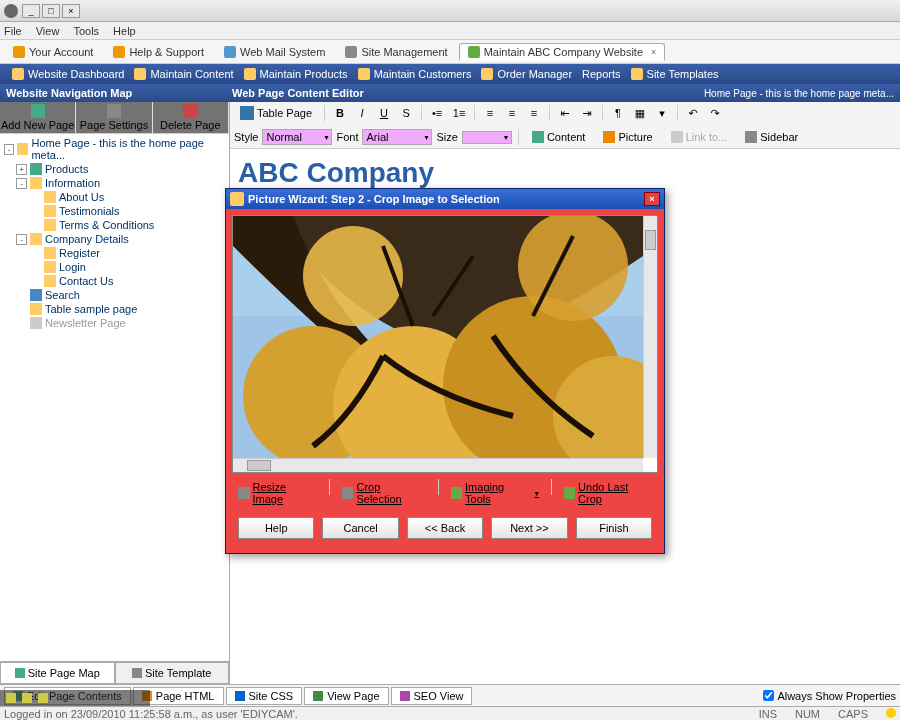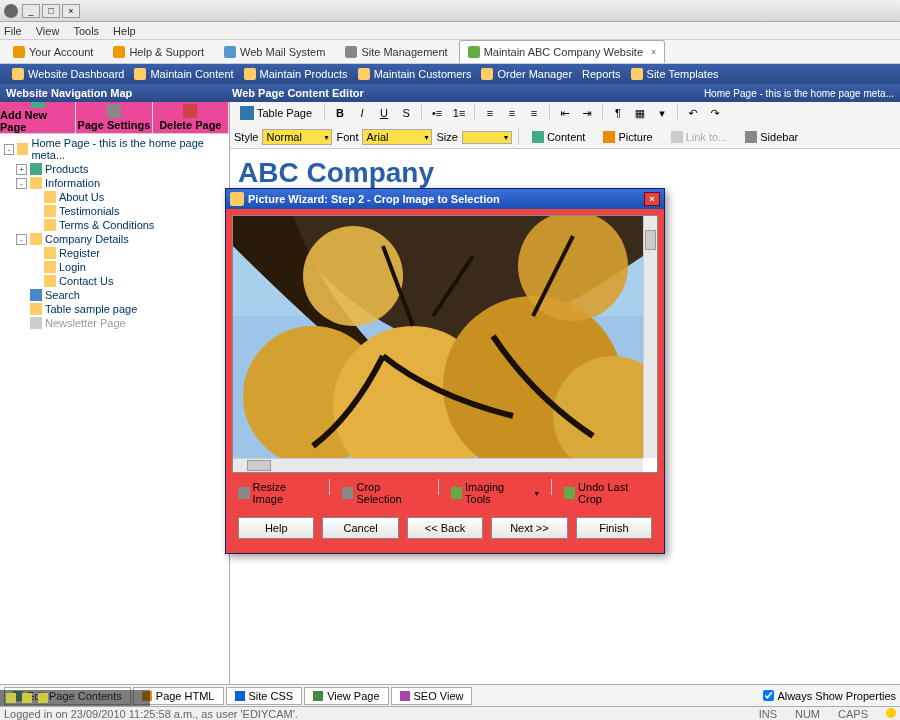--- a/index.html
+++ b/index.html
@@ -4,56 +4,56 @@
 <style>
 * { box-sizing: border-box; margin: 0; padding: 0; font-family: Tahoma, Arial, sans-serif; font-size: 11px; }
 body { background: #e8e8e8; width: 900px; height: 720px; overflow: hidden; position: relative; }
 .titlebar { height: 22px; background: linear-gradient(#f0f0f0,#d8d8d8); display: flex; align-items: center; padding: 0 4px; border-bottom: 1px solid #aaa; }
 .titlebar .icon { width: 14px; height: 14px; background: #666; border-radius: 50%; margin-right: 4px; }
 .titlebar .title { flex: 1; color: #333; }
 .win-btns { display: flex; gap: 2px; }
 .win-btn { width: 18px; height: 14px; background: #e8e8e8; border: 1px solid #999; font-size: 9px; display: flex; align-items: center; justify-content: center; cursor: pointer; }
 .menubar { height: 18px; background: #f0f0f0; display: flex; align-items: center; padding: 0 4px; gap: 14px; border-bottom: 1px solid #ccc; }
 .menubar span { cursor: pointer; color: #333; }
-.ribbon1 { height: 24px; background: #f5f5f5; display: flex; padding: 0 4px; gap: 2px; border-bottom: 1px solid #ccc; }
+.ribbon1 { height: 24px; background: #f5f5f5; display: flex; align-items: center; padding: 0 4px; gap: 2px; border-bottom: 1px solid #ccc; }
 .rtab { padding: 2px 8px; display: flex; align-items: center; gap: 4px; border: 1px solid transparent; cursor: pointer; color: #333; }
 .rtab.active { background: #fff; border: 1px solid #aaa; border-bottom-color: #fff; border-radius: 3px 3px 0 0; }
 .rtab .ico { width: 12px; height: 12px; background: #6a9; border-radius: 2px; }
 .rtab .ico.blue { background: #59c; } .rtab .ico.orange { background: #e90; } .rtab .ico.grey { background: #888; } .rtab .ico.green { background: #6a4; }
 .rtab .close { margin-left: 4px; font-size: 9px; color: #666; }
 .ribbon2 { height: 20px; background: linear-gradient(#3a5fa8,#2a4a88); display: flex; align-items: center; padding: 0 12px; gap: 10px; color: #fff; }
 .ribbon2 .item { display: flex; align-items: center; gap: 4px; cursor: pointer; }
 .ribbon2 .ico { width: 12px; height: 12px; background: #fc6; border-radius: 2px; }
 .subheader { height: 18px; background: linear-gradient(#3a5fa8,#2a4a88); color: #fff; display: flex; align-items: center; padding: 0 6px; }
 .subheader .left { font-weight: bold; }
 .subheader .right { margin-left: auto; font-size: 10px; }
 .main { display: flex; height: calc(100% - 22px - 18px - 24px - 20px - 18px - 22px - 14px); }
 .leftcol { width: 230px; background: #fff; border-right: 1px solid #aaa; display: flex; flex-direction: column; }
-.lefttools { height: 32px; display: flex; border-bottom: 1px solid #ccc; background: #ec4899; font-weight: bold; }
+.lefttools { height: 32px; display: flex; border-bottom: 1px solid #ccc; background: #737373; }
 .toolbtn { flex: 1; display: flex; flex-direction: column; align-items: center; justify-content: center; cursor: pointer; border-right: 1px solid #ddd; font-size: 10px; }
 .toolbtn .ico { width: 14px; height: 14px; background: #4a8; margin-bottom: 1px; }
 .tree { flex: 1; overflow: auto; padding: 2px; }
 .tree-node { display: flex; align-items: center; padding: 1px 2px; cursor: pointer; color: #036; }
 .tree-node .exp { width: 11px; height: 11px; border: 1px solid #999; font-size: 8px; display: flex; align-items: center; justify-content: center; margin-right: 3px; background: #fff; color: #333; }
 .tree-node .noexp { width: 11px; margin-right: 3px; }
 .tree-node .pico { width: 12px; height: 12px; margin-right: 3px; }
 .tree-node.l1 { padding-left: 14px; } .tree-node.l2 { padding-left: 28px; }
 .tree-node.muted { color: #999; }
 .leftbottom { height: auto; border-top: 1px solid #aaa; }
 .ltab { display: flex; background: #e8e8e8; }
 .ltab-btn { flex: 1; padding: 4px; text-align: center; border: 1px solid #aaa; background: #f0f0f0; cursor: pointer; font-size: 10px; display: flex; align-items: center; justify-content: center; gap: 3px; }
 .ltab-btn.active { background: #fff; }
 .rightcol { flex: 1; display: flex; flex-direction: column; background: #fff; position: relative; }
 .editor-toolbar { background: #f4f4f4; border-bottom: 1px solid #ccc; padding: 2px 4px; display: flex; flex-wrap: wrap; align-items: center; gap: 4px; }
 .tbtn { width: 18px; height: 18px; border: 1px solid transparent; display: flex; align-items: center; justify-content: center; cursor: pointer; font-size: 11px; }
 .sep { width: 1px; height: 16px; background: #ccc; margin: 0 2px; }
 .savebtn { display: flex; align-items: center; gap: 3px; padding: 2px 6px; cursor: pointer; }
 .savebtn .ico { width: 14px; height: 14px; background: #37a; }
 .tb-row2 { width: 100%; display: flex; align-items: center; gap: 4px; padding-top: 2px; }
-.sel { border: 1px solid #aaa; background: #fde047; padding: 1px 3px; font-size: 10px; display: flex; align-items: center; min-width: 50px; }
+.sel { border: 1px solid #aaa; background: #f0abfc; padding: 1px 3px; font-size: 10px; display: flex; align-items: center; min-width: 50px; }
 .sel .arr { margin-left: auto; font-size: 8px; }
 .modebtn { display: flex; align-items: center; gap: 3px; padding: 2px 6px; cursor: pointer; border: 1px solid transparent; }
 .modebtn .ico { width: 12px; height: 12px; background: #4a8; }
 .modebtn.dis { color: #aaa; }
 .editor-canvas { flex: 1; background: #fff; padding: 8px; position: relative; }
 .editor-canvas h1 { font-family: Arial; font-size: 28px; font-weight: bold; color: #2a5fa8; margin-bottom: 6px; }
 .editor-canvas .placeholder { color: #aaa; font-size: 13px; }
 .bottom-tabs { height: 22px; background: #f4f4f4; border-top: 1px solid #aaa; display: flex; align-items: center; padding: 0 4px; gap: 2px; }
 .btab { padding: 2px 8px; display: flex; align-items: center; gap: 4px; border: 1px solid #aaa; background: #fff; cursor: pointer; font-size: 10px; }
 .btab .ico { width: 10px; height: 10px; background: #4a8; }
@@ -67,21 +67,21 @@
 .dlg-title .ico { width: 14px; height: 14px; background: #fc6; margin-right: 4px; border-radius: 2px; }
 .dlg-title .cbtns { margin-left: auto; display: flex; gap: 1px; }
 .dlg-title .cbtn { width: 16px; height: 14px; background: #d44; border: 1px solid #800; display: flex; align-items: center; justify-content: center; font-size: 9px; cursor: pointer; color: #fff; }
 .dlg-body { padding: 6px; }
 .img-frame { border: 1px solid #888; background: #fff; position: relative; height: 258px; }
 .img-frame .vsb { position: absolute; right: 0; top: 0; bottom: 14px; width: 14px; background: #e8e8e8; border-left: 1px solid #ccc; }
 .img-frame .vsb .thumb { position: absolute; top: 14px; left: 1px; right: 1px; height: 20px; background: #ccc; border: 1px solid #999; }
 .img-frame .hsb { position: absolute; left: 0; right: 14px; bottom: 0; height: 14px; background: #e8e8e8; border-top: 1px solid #ccc; }
 .img-frame .hsb .thumb { position: absolute; left: 14px; top: 1px; bottom: 1px; width: 24px; background: #ccc; border: 1px solid #999; }
 .tree-svg { position: absolute; left: 0; top: 0; right: 14px; bottom: 14px; }
-.dlg-tools { display: flex; justify-content: center; gap: 4px; padding: 6px 0; }
+.dlg-tools { display: flex; justify-content: center; gap: 4px; padding: 6px 0; text-decoration: underline; }
 .dtool { display: flex; align-items: center; gap: 3px; padding: 2px 6px; cursor: pointer; }
 .dtool .ico { width: 12px; height: 12px; background: #6a4; }
 .dtool .arr { font-size: 8px; margin-left: 2px; }
 .dlg-btns { display: flex; gap: 8px; padding: 4px 6px 8px; }
 .dbtn { flex: 1; height: 22px; background: linear-gradient(#fff,#e4e4e4); border: 1px solid #888; cursor: pointer; display: flex; align-items: center; justify-content: center; }
 .timeline { position: absolute; left: 0; bottom: 14px; height: 16px; background: rgba(40,40,40,0.6); display: flex; align-items: center; gap: 6px; padding: 0 6px; z-index: 200; width: 150px; }
 .timeline .tbtn2 { width: 10px; height: 10px; background: #cc4; }
 </style>
 </head>
 <body>
@@ -238,20 +238,32 @@
           <span class="noexp"></span>
           <span class="pico" style="background:#fc6"></span>
           <span>Table sample page</span>
         </div>
       <div class="tree-node l1 muted">
           <span class="noexp"></span>
           <span class="pico" style="background:#ccc"></span>
           <span>Newsletter Page</span>
         </div>
     </div>
+    <div class="leftbottom">
+      <div class="ltab">
+        <div class="ltab-btn active">
+            <span class="pico" style="width:10px;height:10px;background:#4a8"></span>
+            <span>Site Page Map</span>
+          </div>
+        <div class="ltab-btn">
+            <span class="pico" style="width:10px;height:10px;background:#888"></span>
+            <span>Site Template</span>
+          </div>
+      </div>
+    </div>
   </div>
 
   <div class="rightcol">
     <div class="editor-toolbar">
       <div class="savebtn">
           <span class="ico"></span>
           <span>Table Page</span>
         </div>
       <div class="sep"></div>
       <div class="tbtn">

